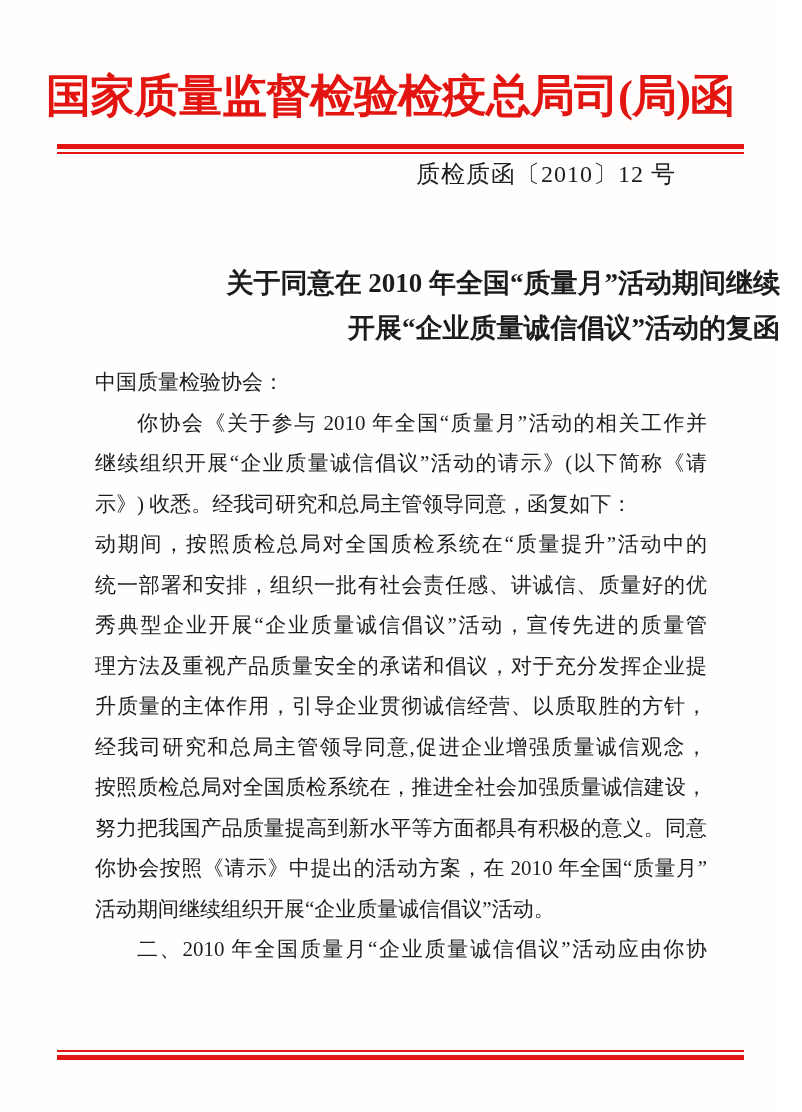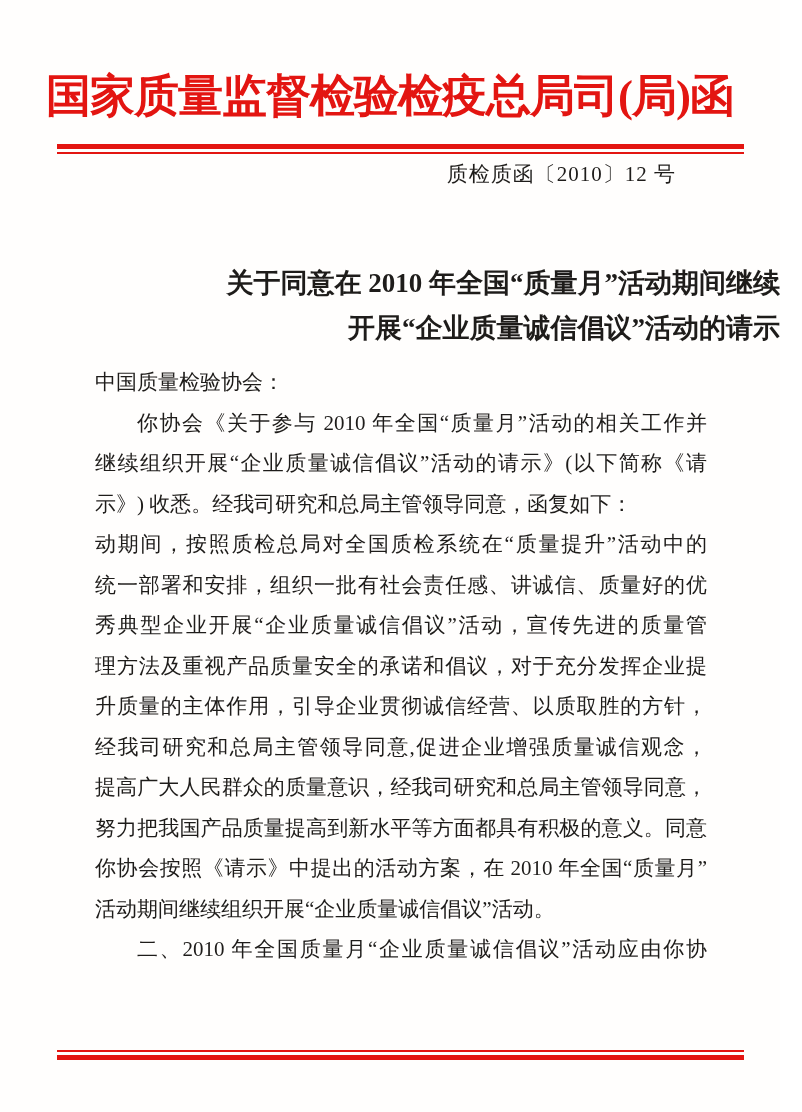--- a/index.html
+++ b/index.html
@@ -36,21 +36,21 @@
   }
   .rule-top { top: 144px; }
   .rule-bottom { top: 1050px; }
   .rule .thick { height: 5px; background: var(--accent, #e31511); }
   .rule .thin  { height: 2px; background: var(--accent, #e31511); }
   .rule .gap   { height: 3px; }
   .doc-number {
     position: absolute;
     top: 161px;
     right: 104px;
-    font-size: 21px;
+    font-size: 24px;
     line-height: 26px;
     letter-spacing: 1px;
     white-space: nowrap;
   }
   .subject {
     position: absolute;
     top: 237px;
     left: 0;
     width: 100%;
     text-align: right;
@@ -91,35 +91,35 @@
   <div class="rule rule-top">
     <div class="thick"></div>
     <div class="gap"></div>
     <div class="thin"></div>
   </div>
 
   <div class="doc-number">质检质函〔2010〕12 号</div>
 
   <div class="subject">
     <div class="subject-line">关于同意在 2010 年全国“质量月”活动期间继续</div>
-    <div class="subject-line">开展“企业质量诚信倡议”活动的请示</div>
+    <div class="subject-line">开展“企业质量诚信倡议”活动的复函</div>
   </div>
 
   <div class="body-block">
       <div class="body-line">中国质量检验协会：</div>
       <div class="body-line indent fill">你协会《关于参与 2010 年全国“质量月”活动的相关工作并</div>
       <div class="body-line fill">继续组织开展“企业质量诚信倡议”活动的请示》(以下简称《请</div>
       <div class="body-line">示》) 收悉。经我司研究和总局主管领导同意，函复如下：</div>
       <div class="body-line fill">动期间，按照质检总局对全国质检系统在“质量提升”活动中的</div>
       <div class="body-line fill">统一部署和安排，组织一批有社会责任感、讲诚信、质量好的优</div>
       <div class="body-line fill">秀典型企业开展“企业质量诚信倡议”活动，宣传先进的质量管</div>
       <div class="body-line fill">理方法及重视产品质量安全的承诺和倡议，对于充分发挥企业提</div>
       <div class="body-line fill">升质量的主体作用，引导企业贯彻诚信经营、以质取胜的方针，</div>
       <div class="body-line fill">经我司研究和总局主管领导同意,促进企业增强质量诚信观念，</div>
-      <div class="body-line fill">提高广大人民群众的质量意识，经我司研究和总局主管领导同意，</div>
+      <div class="body-line fill">按照质检总局对全国质检系统在，推进全社会加强质量诚信建设，</div>
       <div class="body-line fill">努力把我国产品质量提高到新水平等方面都具有积极的意义。同意</div>
       <div class="body-line fill">你协会按照《请示》中提出的活动方案，在 2010 年全国“质量月”</div>
       <div class="body-line">活动期间继续组织开展“企业质量诚信倡议”活动。</div>
       <div class="body-line indent fill">二、2010 年全国质量月“企业质量诚信倡议”活动应由你协</div>
     </div>
 
   <div class="rule rule-bottom">
     <div class="thin"></div>
     <div class="gap"></div>
     <div class="thick"></div>

